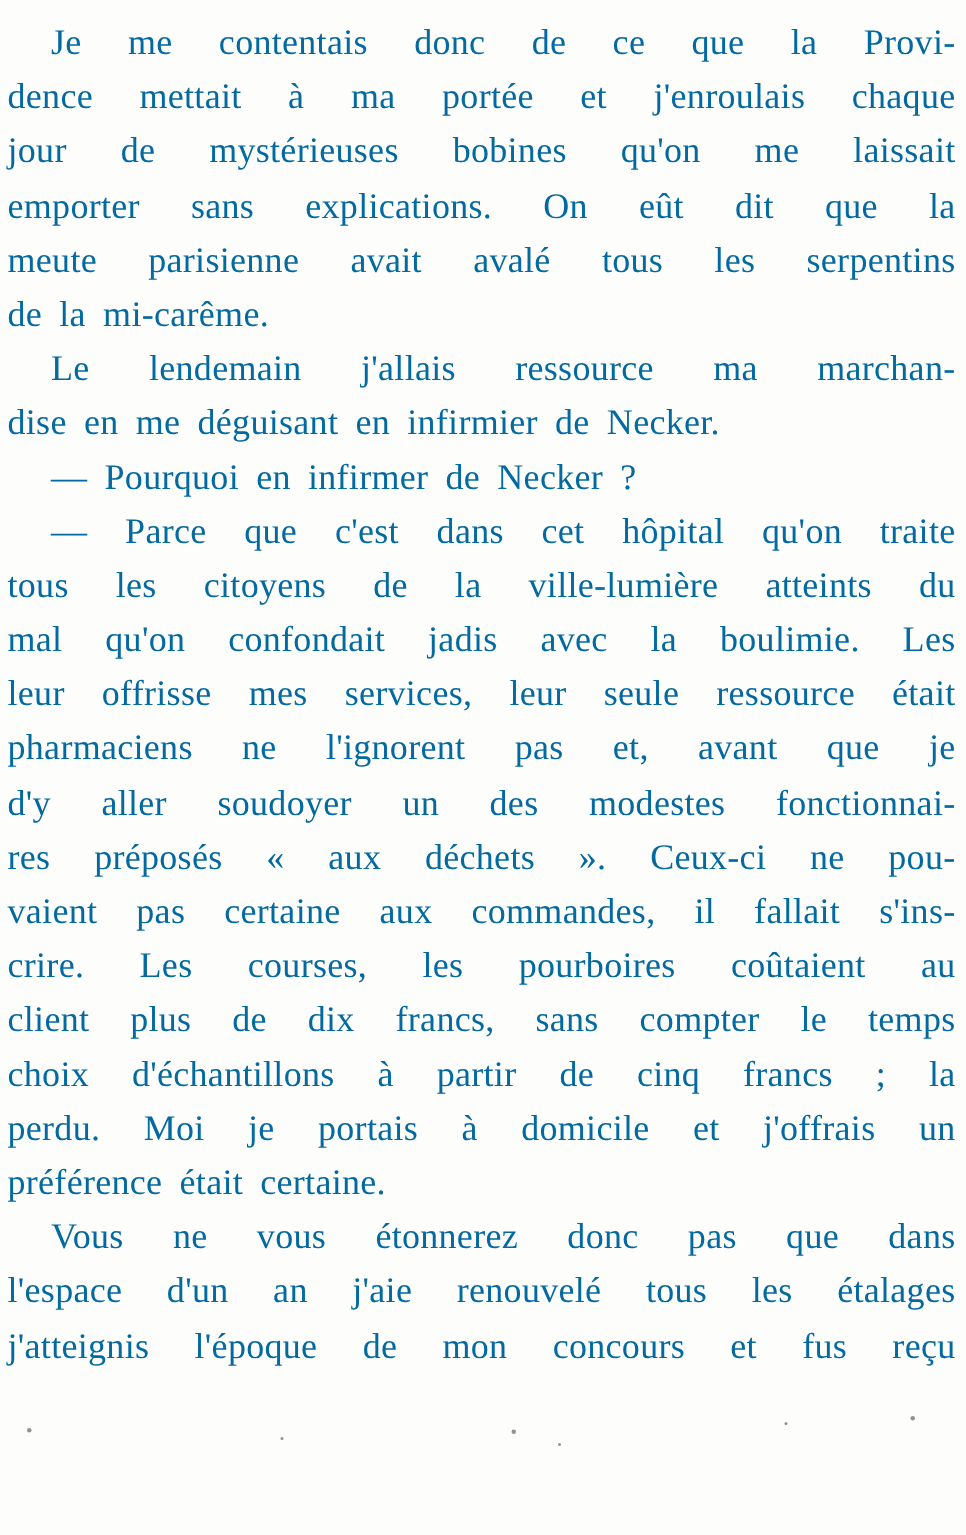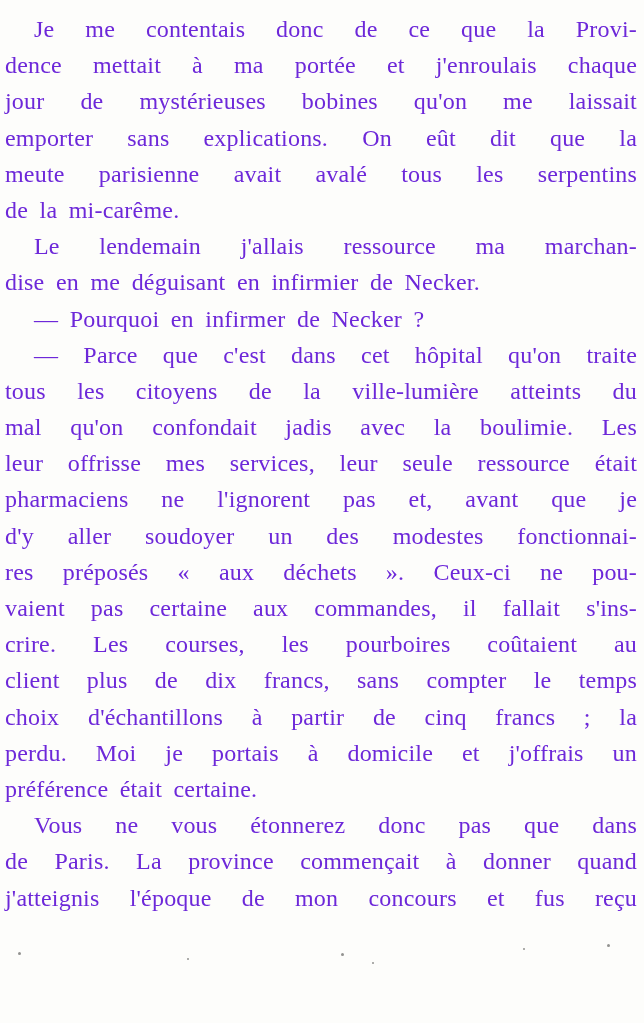--- a/index.html
+++ b/index.html
@@ -9,21 +9,21 @@
   }
   .page {
     position: relative;
     width: 644px;
     height: 1023px;
     box-sizing: border-box;
     background: #fdfdfb;
     padding: 11px 7px 0 5px;
     font-family: "Liberation Serif", "DejaVu Serif", serif;
     font-size: 24px;
-    color: #6d28d9;
+    color: #0369a1;
     overflow: hidden;
   }
   .text-block {
     width: 100%;
   }
   .line {
     height: 36.2px;
     line-height: 36.2px;
     text-align: justify;
     text-align-last: justify;
@@ -76,21 +76,21 @@
     <div class="line">pharmaciens ne l'ignorent pas et, avant que je</div>
     <div class="line">d'y aller soudoyer un des modestes fonctionnai-</div>
     <div class="line">res préposés « aux déchets ». Ceux-ci ne pou-</div>
     <div class="line">vaient pas certaine aux commandes, il fallait s'ins-</div>
     <div class="line">crire. Les courses, les pourboires coûtaient au</div>
     <div class="line">client plus de dix francs, sans compter le temps</div>
     <div class="line">choix d'échantillons à partir de cinq francs ; la</div>
     <div class="line">perdu. Moi je portais à domicile et j'offrais un</div>
     <div class="line last">préférence était certaine.</div>
     <div class="line indent">Vous ne vous étonnerez donc pas que dans</div>
-    <div class="line">de Paris. La province commençait à donner quand</div>
+    <div class="line">l'espace d'un an j'aie renouvelé tous les étalages</div>
     <div class="line">j'atteignis l'époque de mon concours et fus reçu</div>
   </div>
 
   <span class="speckle sp1"></span>
   <span class="speckle sp2"></span>
   <span class="speckle sp3"></span>
   <span class="speckle sp4"></span>
   <span class="speckle sp5"></span>
   <span class="speckle sp6"></span>
 </div>

